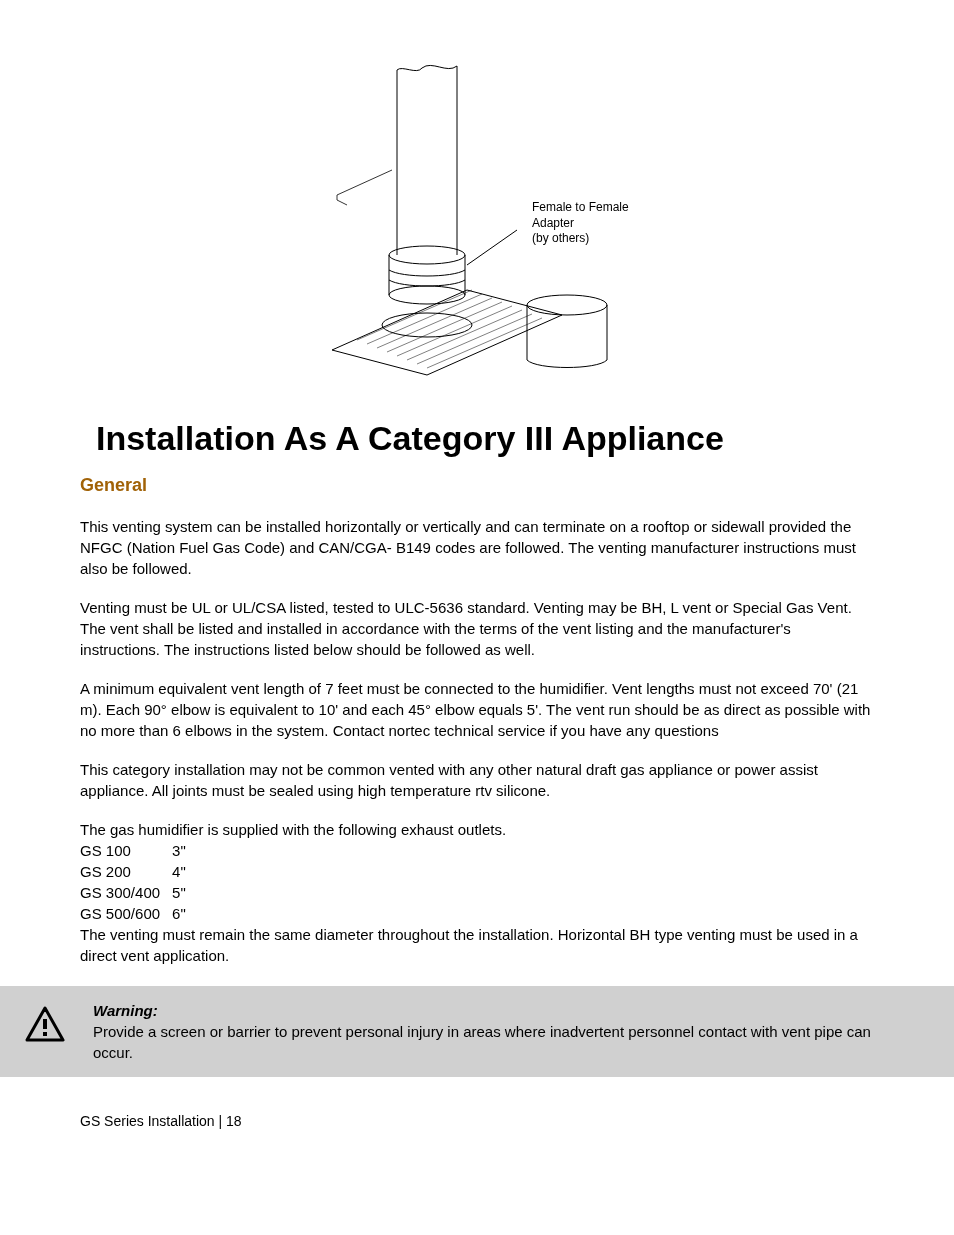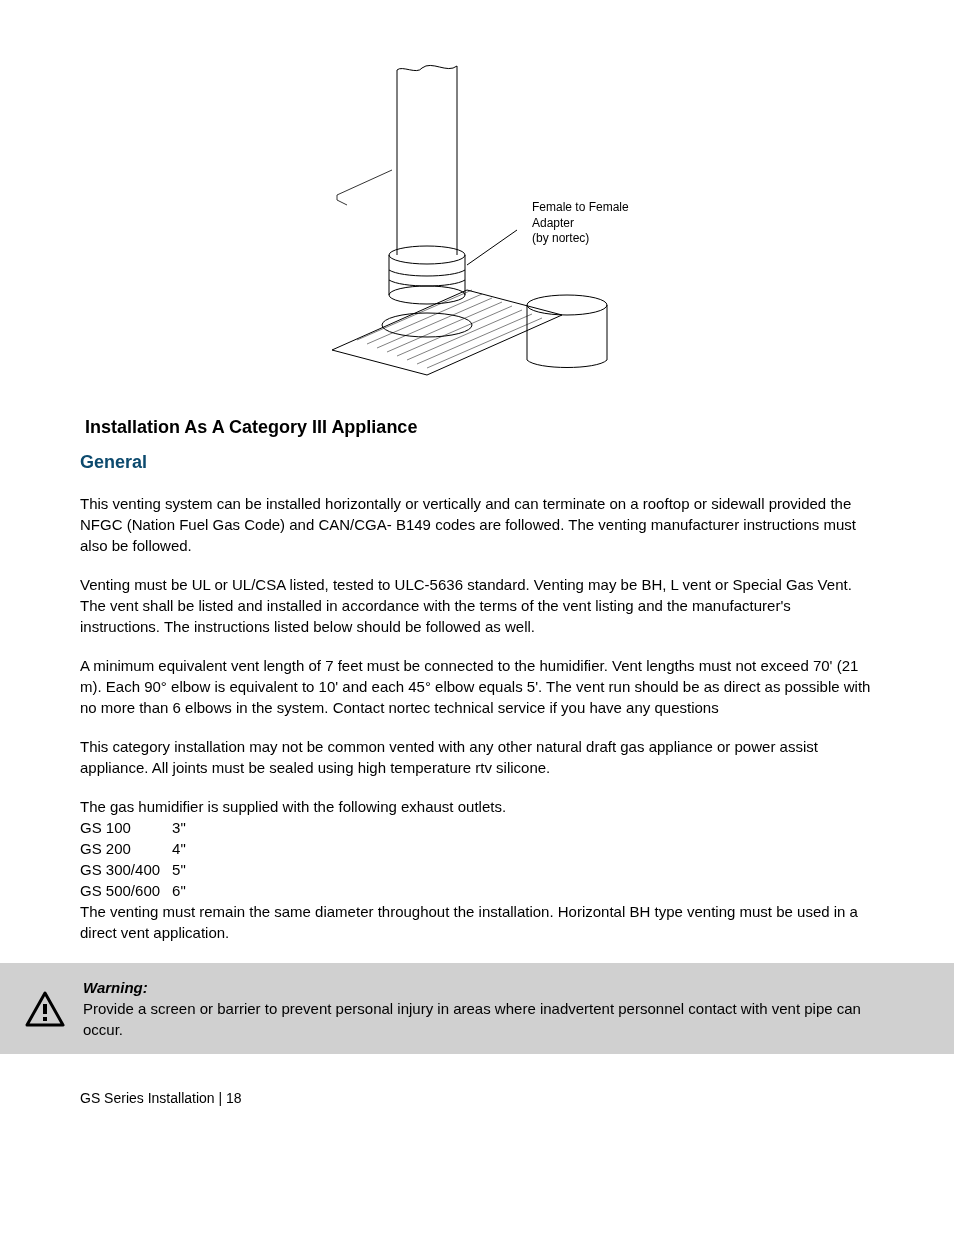--- a/index.html
+++ b/index.html
@@ -24,49 +24,49 @@
     font-weight: bold;
     margin-top: 10px;
   }
   .diagram-label {
     font-size: 12px;
     text-align: left;
     position: absolute;
     line-height: 1.3;
   }
   h1 {
-    font-size: 18px;
+    font-size: 34px;
     font-weight: bold;
-    margin: 30px 0 10px 5px;
+    margin: 30px 0 10px 16px;
   }
   h2 {
     font-size: 18px;
     font-weight: bold;
-    color: #0c4a6e;
+    color: #a16207;
     margin: 10px 0 18px 0;
   }
   p {
     margin: 0 0 18px 0;
   }
   .outlet-table {
     border-collapse: collapse;
     margin-top: -18px;
   }
   .outlet-table td {
     padding: 0 12px 0 0;
     vertical-align: top;
   }
   .warning-box {
     background: #d0d0d0;
     margin-left: -80px;
     margin-right: -80px;
     padding: 14px 80px 14px 25px;
     display: flex;
-    align-items: center;
-    gap: 18px;
+    align-items: flex-start;
+    gap: 28px;
     margin-top: 20px;
   }
   .warning-icon {
     flex: 0 0 auto;
     padding-top: 6px;
   }
   .warning-text {
     flex: 1;
     font-size: 15px;
   }
@@ -124,21 +124,21 @@
         <path d="M 225 245 L 225 300"></path>
         <path d="M 305 245 L 305 300"></path>
         <path d="M 225 300 C 235 310, 295 310, 305 300"></path>
 
         <ellipse cx="125" cy="265" rx="45" ry="12"></ellipse>
       </g>
     </svg>
     <div class="diagram-label" style="left:230px; top:140px;">
       <span>Female to Female</span><br>
       <span>Adapter</span><br>
-      <span>(by nortec)</span>
+      <span>(by others)</span>
     </div>
   </div>
 </div>
 
 <h1>Installation As A Category III Appliance</h1>
 <h2>General</h2>
 
 <p>This venting system can be installed horizontally or vertically and can terminate on a rooftop or sidewall provided the NFGC (Nation Fuel Gas Code) and CAN/CGA- B149 codes are followed. The venting manufacturer instructions must also be followed.</p>
 <p>Venting must be UL or UL/CSA listed, tested to ULC-5636 standard. Venting may be BH, L vent or Special Gas Vent. The vent shall be listed and installed in accordance with the terms of the vent listing and the manufacturer's instructions. The instructions listed below should be followed as well.</p>
 <p>A minimum equivalent vent length of 7 feet must be connected to the humidifier.  Vent lengths must not exceed 70' (21 m). Each 90° elbow is equivalent to 10' and each 45° elbow equals 5'.  The vent run should be as direct as possible with no more than 6 elbows in the system. Contact nortec technical service if you have any questions</p>

